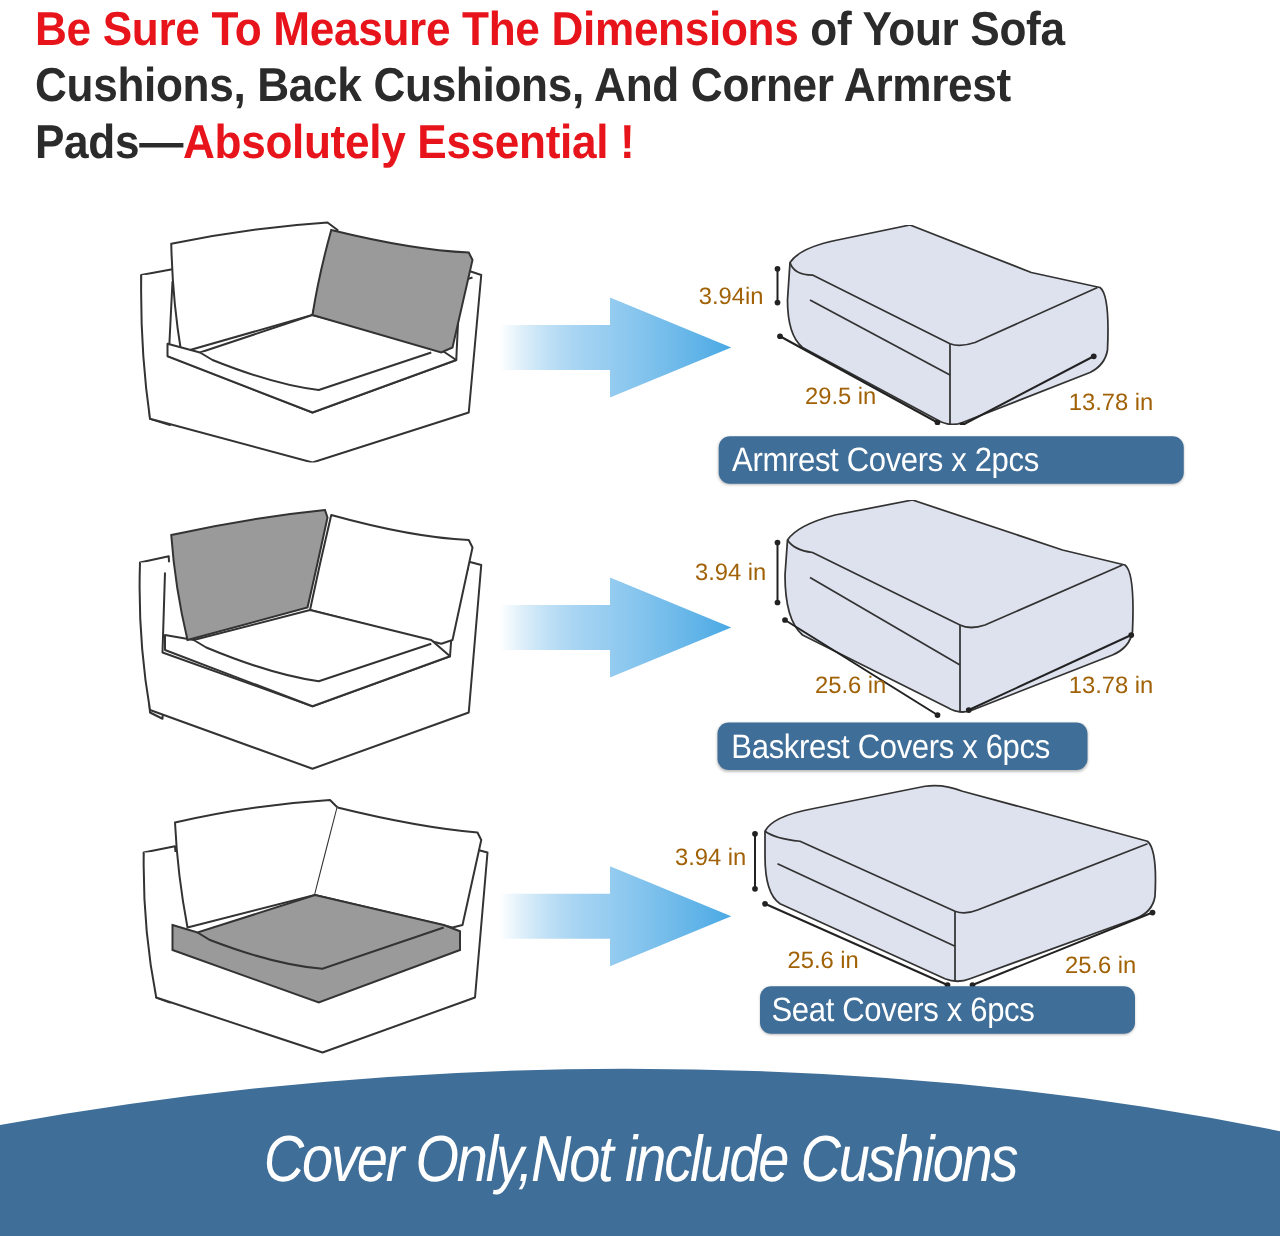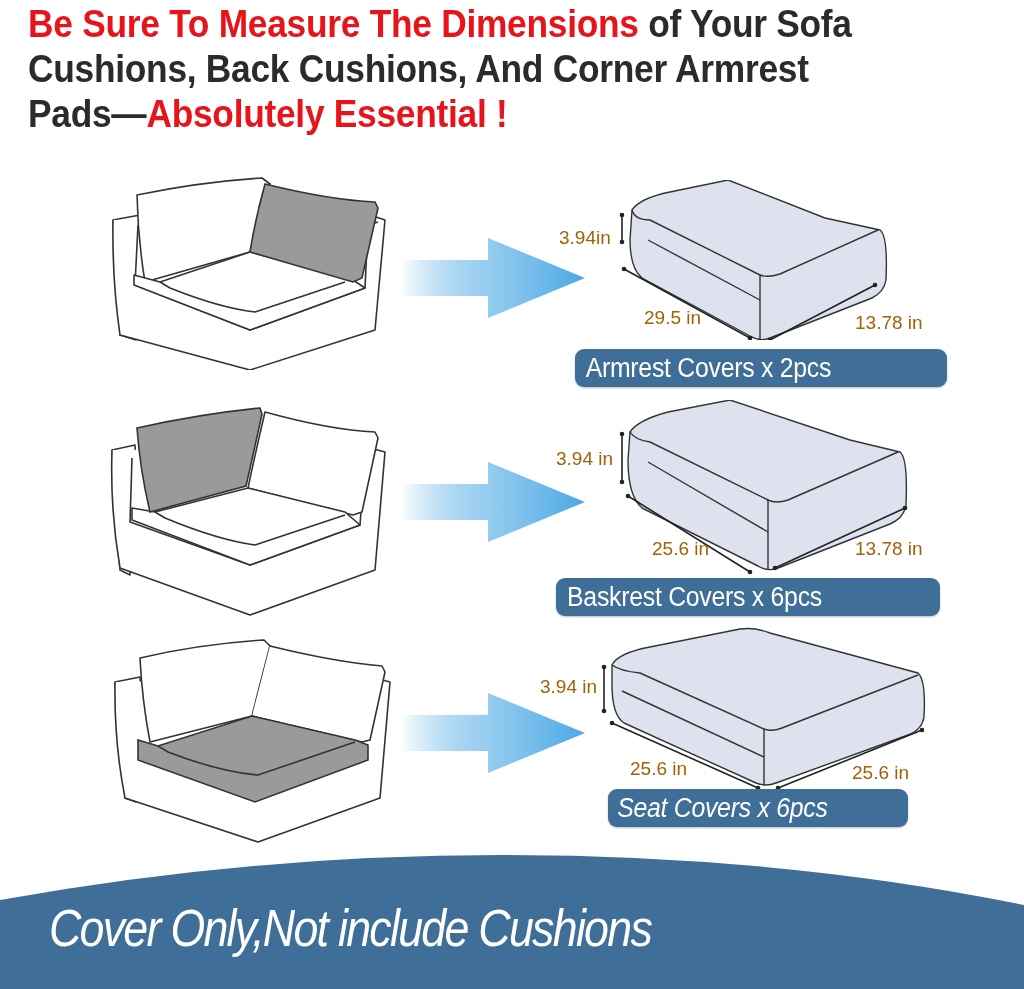--- a/index.html
+++ b/index.html
@@ -7,21 +7,21 @@
   .headline{position:absolute;left:28px;top:2px;width:990px;font-family:"Liberation Sans",sans-serif;font-weight:700;font-size:38px;line-height:45px;color:#2b2b2b;letter-spacing:-0.3px;transform:scaleX(0.93);transform-origin:left top;white-space:nowrap;}
   .headline .red{color:#e8141b;}
   .row{position:absolute;left:0;width:1024px;}
   .sofa{position:absolute;}
   .arrow{position:absolute;}
   .cushion{position:absolute;}
   .dim{position:absolute;font-family:"Liberation Sans",sans-serif;font-size:19px;color:#a16207;white-space:nowrap;}
   .pill{position:absolute;height:38px;border-radius:9px;background:#3f6e98;color:#fff;font-family:"Liberation Sans",sans-serif;font-size:27px;line-height:38px;text-align:left;white-space:nowrap;box-shadow:0 1px 2px rgba(0,0,0,.25);}
   .pill span.inner{display:inline-block;transform:scaleX(0.92);letter-spacing:-0.3px;}
   .footer{position:absolute;left:0;top:850px;width:1024px;height:139px;}
-  .footer-text{position:absolute;left:0;top:893px;width:1024px;text-align:left;color:#fff;font-family:"Liberation Sans",sans-serif;font-style:italic;font-size:52px;line-height:70px;letter-spacing:-2px;}
+  .footer-text{position:absolute;left:0;top:893px;width:1024px;text-align:center;color:#fff;font-family:"Liberation Sans",sans-serif;font-style:italic;font-size:52px;line-height:70px;letter-spacing:-2px;}
   .footer-text span{display:inline-block;transform:scaleX(0.86);transform-origin:center;}
 </style>
 </head>
 <body>
 
 <div class="headline">
   <div><span class="red">Be Sure To Measure The Dimensions</span><span> of Your Sofa</span></div>
   <div>Cushions, Back Cushions, And Corner Armrest</div>
   <div><span>Pads—</span><span class="red">Absolutely Essential !</span></div>
 </div>
@@ -114,21 +114,21 @@
         <circle cx="12" cy="82" r="2.3"></circle>
         <circle cx="18" cy="96" r="2.3"></circle>
         <circle cx="140" cy="172" r="2.3"></circle>
         <circle cx="165" cy="168" r="2.3"></circle>
         <circle cx="295" cy="108" r="2.3"></circle>
       </g>
   </svg>
   <div class="dim" style="left:556px;top:448px">3.94 in</div>
   <div class="dim" style="left:652px;top:538px">25.6 in</div>
   <div class="dim" style="left:855px;top:538px">13.78 in</div>
-  <div class="pill" style="left:556px;top:578px;width:384px;"><span class="inner">Baskrest Covers  x  6pcs</span></div>
+  <div class="pill" style="left:574px;top:578px;width:296px;"><span class="inner">Baskrest Covers  x  6pcs</span></div>
 </div>
 
 <div class="row" style="top:0;">
   <svg class="sofa" style="left:100px;top:630px" width="300" height="215" viewBox="0 0 300 215">
     <g fill="#fff" stroke="#333" stroke-width="1.6" stroke-linejoin="round">
       <path d="M15 52 L40 47 L42 72 L36 172 L25 168 Z"></path>
       <path d="M15 52 Q14 112 25 168 L158 212 L280 168 L290 52 L275 48"></path>
       <path d="M40 28 Q100 14 164 10 L170 16 Q158 62 152 86 L50 112 Q42 70 40 28 Z"></path>
       <path d="M170 16 Q235 32 282 36 L285 42 L270 110 L262 112 L152 86"></path>
     </g>
@@ -157,19 +157,19 @@
         <circle cx="4" cy="86" r="2.3"></circle>
         <circle cx="12" cy="98" r="2.3"></circle>
         <circle cx="158" cy="163" r="2.3"></circle>
         <circle cx="178" cy="163" r="2.3"></circle>
         <circle cx="322" cy="105" r="2.3"></circle>
       </g>
   </svg>
   <div class="dim" style="left:540px;top:676px">3.94 in</div>
   <div class="dim" style="left:630px;top:758px">25.6 in</div>
   <div class="dim" style="left:852px;top:762px">25.6 in</div>
-  <div class="pill" style="left:608px;top:789px;width:300px;font-style:italic;"><span class="inner">Seat Covers  x  6pcs</span></div>
+  <div class="pill" style="left:608px;top:789px;width:300px;"><span class="inner">Seat Covers  x  6pcs</span></div>
 </div>
 
 <svg class="footer" width="1024" height="139" viewBox="0 0 1024 139">
   <path d="M0 50 Q250 5 500 5 Q780 5 1024 55 L1024 139 L0 139 Z" fill="#3f6e98"></path>
 </svg>
 <div class="footer-text"><span>Cover Only,Not include Cushions</span></div>
 
 </body></html>

